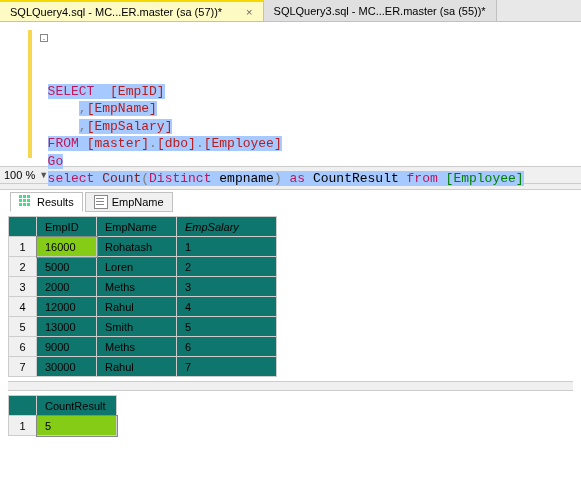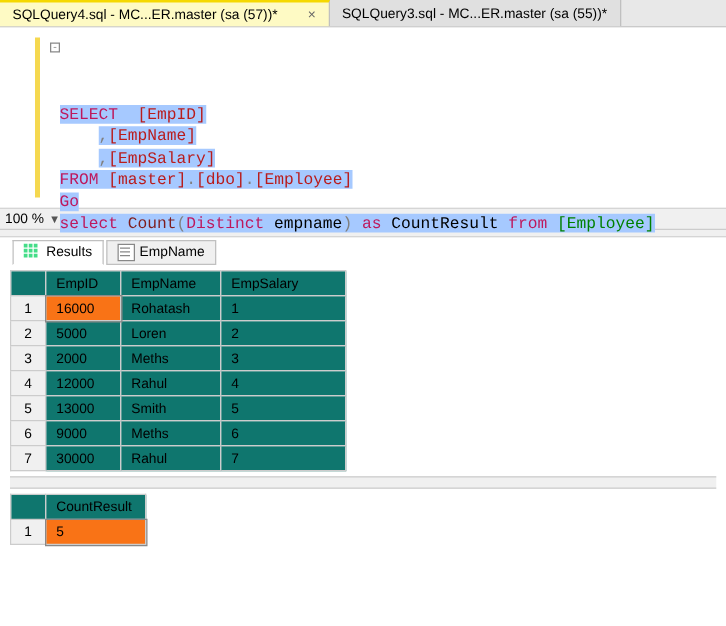--- a/index.html
+++ b/index.html
@@ -145,27 +145,27 @@
     background:#0f766e;
     font-weight:normal;
   }
   table.grid td.rownum {
     background:#f0f0f0;
     width:28px;
     text-align:center;
   }
   table.grid th.corner { width:28px; }
   table.grid td.selcell {
-    background:#f97316;
+    background:#84cc16;
     outline:1px solid #888;
   }
   .split-gap { height:10px; border-top:1px solid #ccc; border-bottom:1px solid #ccc; background:#f0f0f0; margin:4px 0; }
   .th-empid { width:60px; }
   .th-empname { width:80px; }
-  .th-empsal { width:100px; }
+  .th-empsal { width:100px;font-style:italic; }
 </style>
 </head>
 <body>
 
 <div class="tab-bar">
   <div class="tab active">
     <span>SQLQuery4.sql - MC...ER.master (sa (57))*</span>
     <span class="close-x">×</span>
   </div>
   <div class="tab">

